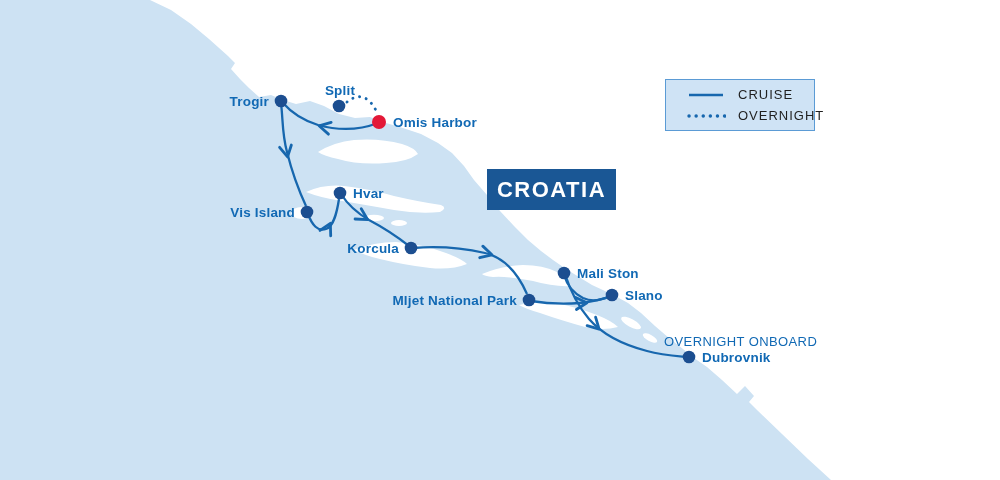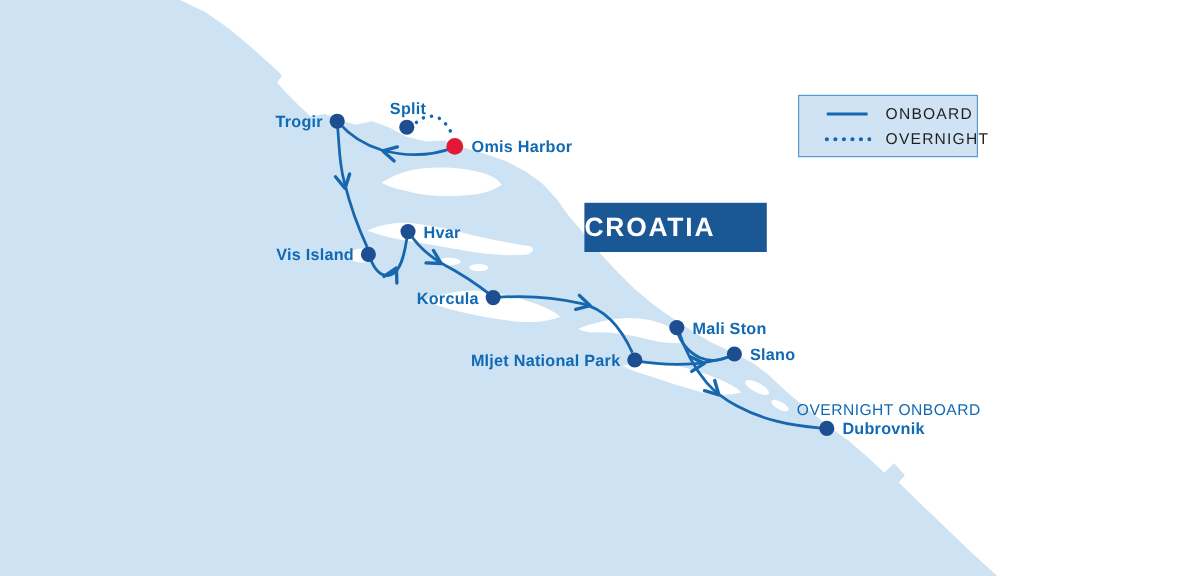--- a/index.html
+++ b/index.html
@@ -13,22 +13,22 @@
   #map-canvas{position:absolute;left:0;top:0;}
   .seg{fill:none;stroke:var(--route);stroke-width:2.3;}
   .seg.transfer{stroke-width:2.9;stroke-dasharray:0.1 6.8;stroke-linecap:round;}
   .arrow{fill:none;stroke:var(--route);stroke-width:2.8;stroke-linecap:round;stroke-linejoin:round;}
   .dot{fill:var(--dot);}
   .dot.red{fill:var(--red-dot);}
   .plabel{font-family:"Liberation Sans",sans-serif;font-weight:bold;font-size:13.5px;
           fill:var(--label);letter-spacing:.2px;}
   .note{font-family:"Liberation Sans",sans-serif;font-weight:normal;font-size:13px;
         fill:var(--label);letter-spacing:.4px;}
-  #region-box{position:absolute;left:487px;top:169px;width:152px;height:41px;
-              background:var(--region-box);display:flex;align-items:center;}
+  #region-box{position:absolute;left:487px;top:169px;width:129px;height:41px;
+              background:var(--region-box);display:flex;align-items:center;justify-content:center;}
   #region-box span{color:var(--region-text);font-size:22px;font-weight:bold;letter-spacing:1.5px;}
   #legend{position:absolute;left:665px;top:79px;width:150px;height:52px;box-sizing:border-box;
           background:var(--legend-bg);border:1.5px solid var(--legend-border);
           display:flex;flex-direction:column;justify-content:center;gap:7px;padding-left:20px;}
   .legend-row{display:flex;align-items:center;height:14px;}
   .legend-sample{width:40px;height:6px;display:flex;align-items:center;justify-content:center;}
   .legend-label{margin-left:12px;font-size:13px;color:var(--legend-text);letter-spacing:1px;}
 </style>
 </head>
 <body>
@@ -111,21 +111,21 @@
     <span>CROATIA</span>
   </div>
 
   <div id="legend">
     <div class="legend-row">
       <span class="legend-sample">
         <svg width="40" height="6">
           <line x1="3" y1="3" x2="37" y2="3" stroke="var(--route)" stroke-width="2.6"></line>
         </svg>
       </span>
-      <span class="legend-label">ONBOARD</span>
+      <span class="legend-label">CRUISE</span>
     </div>
     <div class="legend-row">
       <span class="legend-sample">
         <svg width="40" height="6">
           <line x1="3" y1="3" x2="39" y2="3" stroke="var(--route)" stroke-width="3.4" stroke-linecap="round" stroke-dasharray="0.1 7"></line>
         </svg>
       </span>
       <span class="legend-label">OVERNIGHT</span>
     </div>
   </div>

